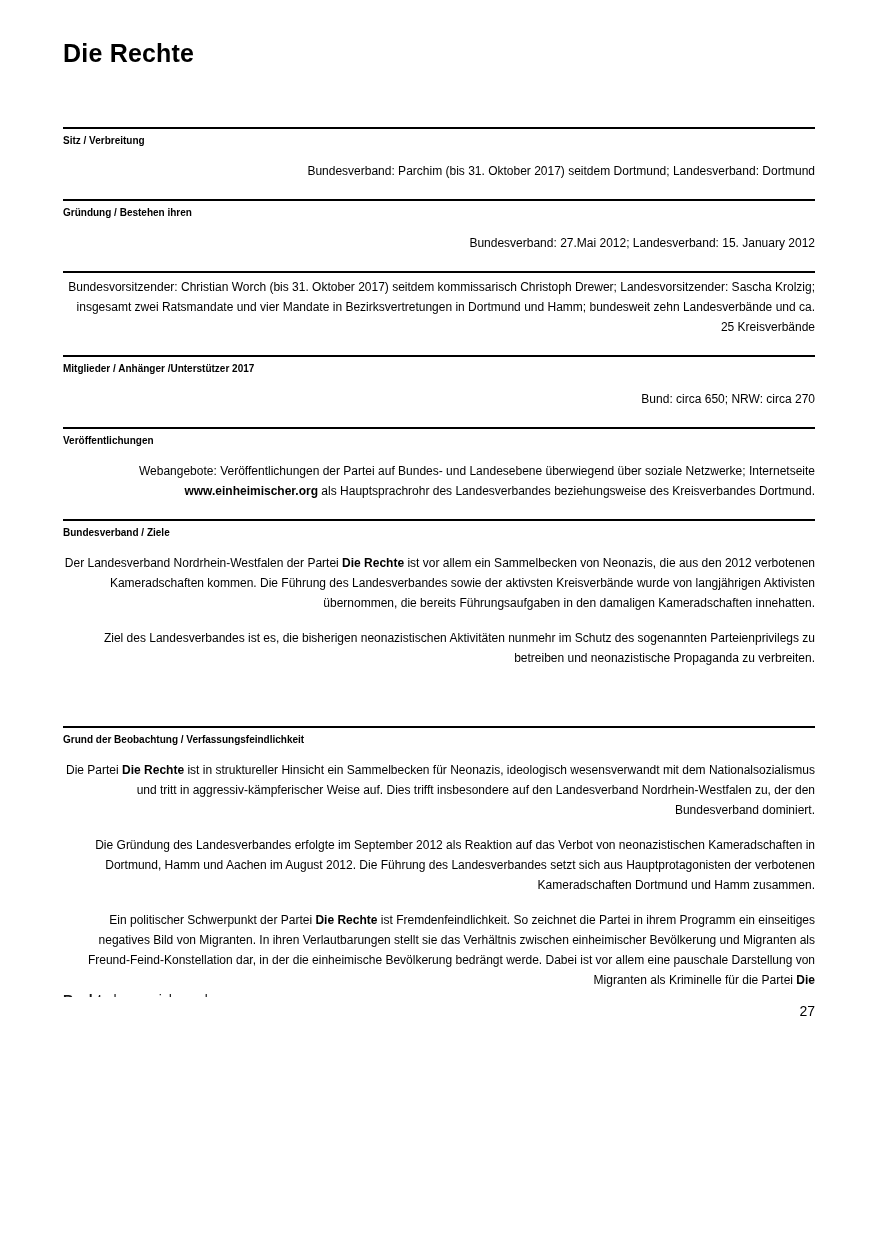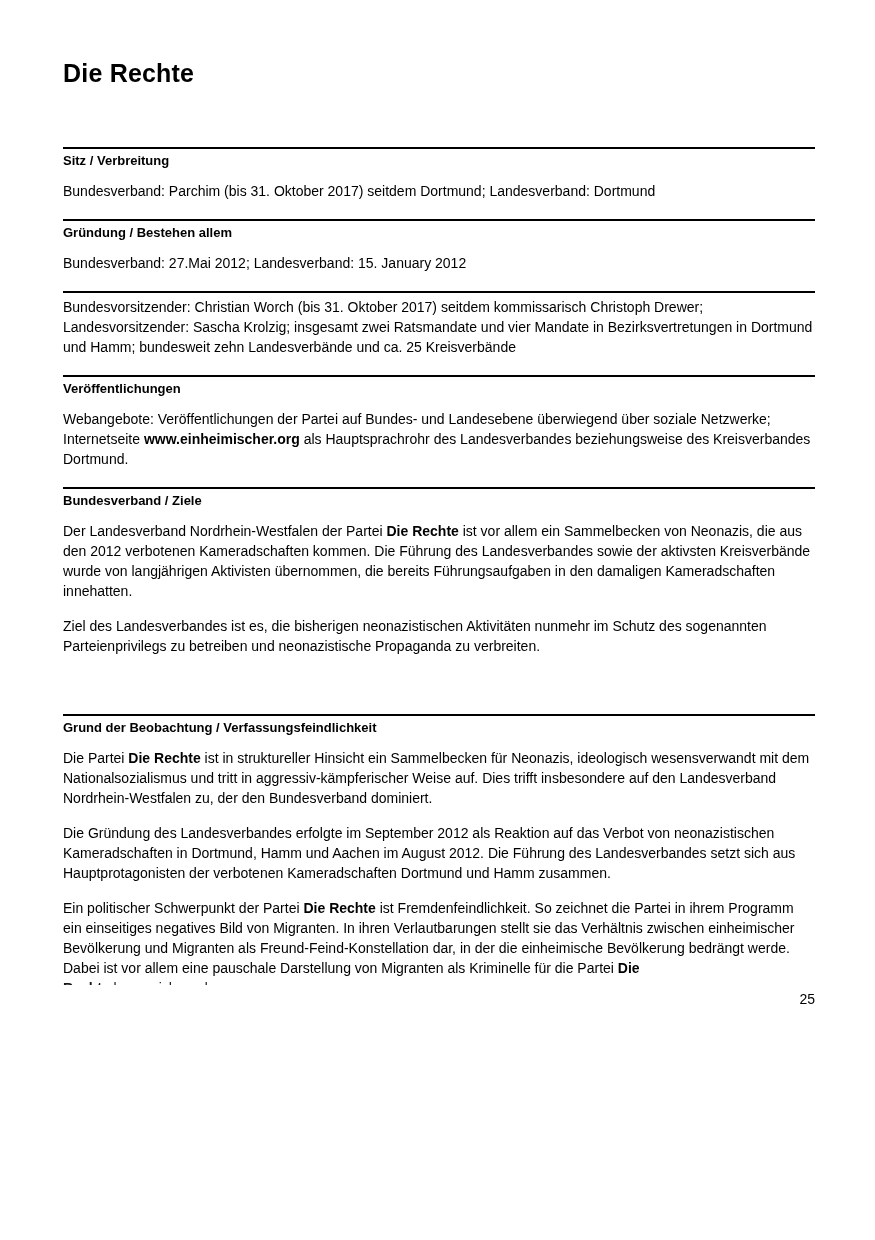--- a/index.html
+++ b/index.html
@@ -8,48 +8,48 @@
     background: #ffffff;
   }
   .page {
     position: relative;
     width: 875px;
     height: 1240px;
     box-sizing: border-box;
     background: #ffffff;
     color: #000000;
     font-family: "Liberation Sans", "DejaVu Sans", sans-serif;
-    padding: 59px 60px 0 63px;
+    padding: 39px 60px 0 63px;
     overflow: hidden;
   }
   .doc-title {
     font-size: 25px;
     font-weight: 700;
     line-height: 28px;
     margin: 0;
     letter-spacing: 0.2px;
   }
   .sections {
     margin-top: 60px;
   }
   .section {
     border-top: 2px solid #000000;
     padding: 4px 0 18px 0;
   }
   .section-heading {
-    font-size: 13px;
+    font-size: 10px;
     font-weight: 700;
     line-height: 16px;
     margin: 0 0 12px 0;
   }
   .section p {
-    font-size: 14px;
+    font-size: 12px;
     line-height: 20px;
     margin: 0;
-    text-align: left;
+    text-align: right;
   }
   .section p + p {
     margin-top: 15px;
   }
   .section.last {
     padding-bottom: 0;
     margin-top: 40px;
   }
   .clipped-line {
     height: 7px;
@@ -74,28 +74,32 @@
   <h1 class="doc-title">Die Rechte</h1>
 
   <div class="sections">
 
     <div class="section">
       <h2 class="section-heading">Sitz / Verbreitung</h2>
       <p><span>Bundesverband: Parchim (bis 31. Oktober 2017) seitdem Dortmund; Landesverband: Dortmund</span></p>
     </div>
 
     <div class="section">
-      <h2 class="section-heading">Gründung / Bestehen allem</h2>
+      <h2 class="section-heading">Gründung / Bestehen ihren</h2>
       <p><span>Bundesverband: 27.Mai 2012; Landesverband: 15. January 2012</span></p>
     </div>
 
     <div class="section">
       <p><span>Bundesvorsitzender: Christian Worch (bis 31. Oktober 2017) seitdem kommissarisch Christoph Drewer; Landesvorsitzender: Sascha Krolzig; insgesamt zwei Ratsmandate und vier Mandate in Bezirksvertretungen in Dortmund und Hamm; bundesweit zehn Landesverbände und ca. 25 Kreisverbände</span></p>
     </div>
 
+    <div class="section">
+      <h2 class="section-heading">Mitglieder / Anhänger /Unterstützer 2017</h2>
+      <p><span>Bund: circa 650; NRW: circa 270</span></p>
+    </div>
 
     <div class="section">
       <h2 class="section-heading">Veröffentlichungen</h2>
       <p><span>Webangebote: Veröffentlichungen der Partei auf Bundes- und Landesebene überwiegend über soziale Netzwerke; Internetseite </span><span class="b">www.einheimischer.org</span><span> als Hauptsprachrohr des Landesverbandes beziehungsweise des Kreisverbandes Dortmund.</span></p>
     </div>
 
     <div class="section">
       <h2 class="section-heading">Bundesverband / Ziele</h2>
       <p><span>Der Landesverband Nordrhein-Westfalen der Partei </span><span class="b">Die Rechte</span><span> ist vor allem ein Sammelbecken von Neonazis, die aus den 2012 verbotenen Kameradschaften kommen. Die Führung des Landesverbandes sowie der aktivsten Kreisverbände wurde von langjährigen Aktivisten übernommen, die bereits Führungsaufgaben in den damaligen Kameradschaften innehatten.</span></p>
       <p><span>Ziel des Landesverbandes ist es, die bisherigen neonazistischen Aktivitäten nunmehr im Schutz des sogenannten Parteienprivilegs zu betreiben und neonazistische Propaganda zu verbreiten.</span></p>
@@ -106,16 +110,16 @@
       <h2 class="section-heading">Grund der Beobachtung / Verfassungsfeindlichkeit</h2>
       <p><span>Die Partei </span><span class="b">Die Rechte</span><span> ist in struktureller Hinsicht ein Sammelbecken für Neonazis, ideologisch wesensverwandt mit dem Nationalsozialismus und tritt in aggressiv-kämpferischer Weise auf. Dies trifft insbesondere auf den Landesverband Nordrhein-Westfalen zu, der den Bundesverband dominiert.</span></p>
       <p><span>Die Gründung des Landesverbandes erfolgte im September 2012 als Reaktion auf das Verbot von neonazistischen Kameradschaften in Dortmund, Hamm und Aachen im August 2012. Die Führung des Landesverbandes setzt sich aus Hauptprotagonisten der verbotenen Kameradschaften Dortmund und Hamm zusammen.</span></p>
       <p><span>Ein politischer Schwerpunkt der Partei </span><span class="b">Die Rechte</span><span> ist Fremdenfeindlichkeit. So zeichnet die Partei in ihrem Programm ein einseitiges negatives Bild von Migranten. In ihren Verlautbarungen stellt sie das Verhältnis zwischen einheimischer Bevölkerung und Migranten als Freund-Feind-Konstellation dar, in der die einheimische Bevölkerung bedrängt werde. Dabei ist vor allem eine pauschale Darstellung von Migranten als Kriminelle für die Partei </span><span class="b">Die</span></p>
       <div class="clipped-line"><span class="b">Rechte</span><span> kennzeichnend.</span></div>
     </div>
 
   </div>
 
   <div class="page-footer">
-    <span>25</span>
+    <span>27</span>
   </div>
 
 </div>
 
 </body></html>

